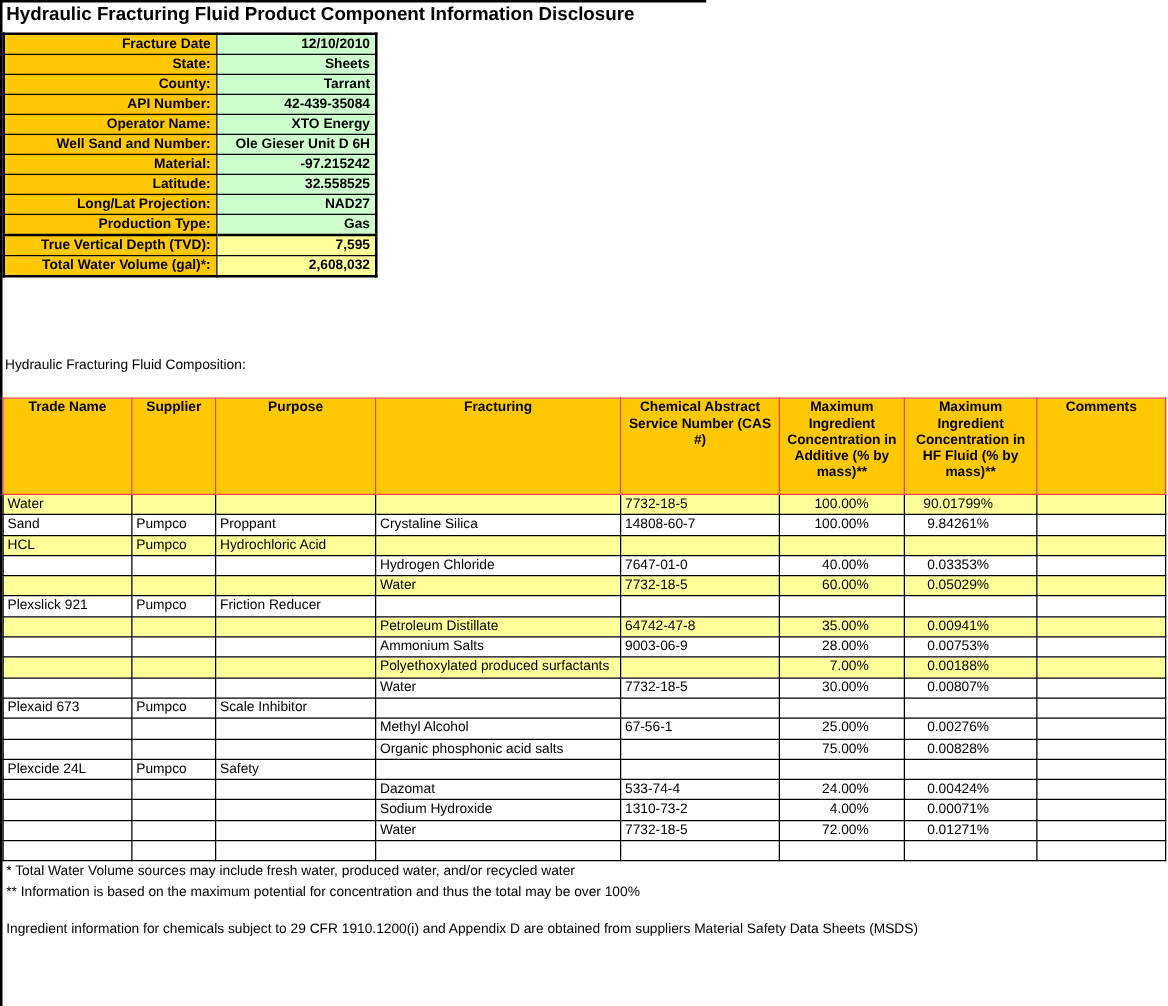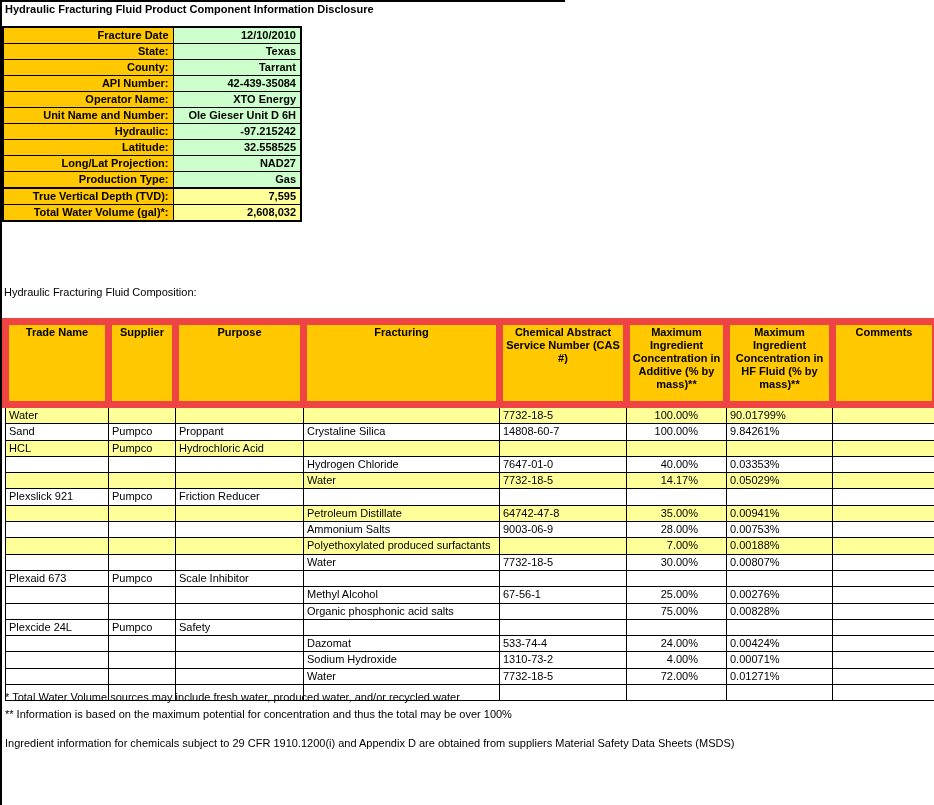--- a/index.html
+++ b/index.html
@@ -11,21 +11,21 @@
     position: relative;
     overflow: hidden;
   }
   .page { position: absolute; inset: 0; }
 
   .left-rule  { position: absolute; left: 0; top: 0; width: 2px; height: 805px; background: #000; }
   .top-rule   { position: absolute; left: 0; top: 0; width: 565px; height: 2px; background: #000; }
 
   .title {
     position: absolute; left: 5px; top: 3px;
-    font-size: 11px; font-weight: bold; white-space: nowrap;
+    font-size: 15px; font-weight: bold; white-space: nowrap;
   }
 
   table { border-collapse: collapse; table-layout: fixed; }
 
   
   .info-table {
     position: absolute; left: 2px; top: 26px; width: 298px;
     border: 2px solid #000;
   }
   .info-table td {
@@ -49,33 +49,33 @@
     font-size: 11px; font-weight: normal;
   }
 
   
   .comp-table {
     position: absolute; left: 2px; top: 318px; width: 930px;
     font-size: 11px;
   }
   .comp-table th {
     background: var(--gold);
-    border: 7px solid #ef4444;
+    border: 1px solid #ef4444;
     font-size: 11px; font-weight: bold;
     vertical-align: top; text-align: center;
     height: 74px; padding: 1px 2px; line-height: 13px;
   }
   .comp-table td {
     border: 1px solid #000;
     height: 15.3px; line-height: 15.3px;
     padding: 0 2px 0 3px;
     white-space: nowrap; overflow: hidden;
   }
   .comp-table td.num-add { text-align: right; padding-right: 28px; }
-  .comp-table td.num-hf  { text-align: left; padding-right: 23px; }
+  .comp-table td.num-hf  { text-align: center; padding-right: 23px; }
   .comp-table tr.hl td   { background: var(--yellow); }
 
   
   .footnotes { position: absolute; left: 5px; top: 691px; font-size: 11px; }
   .fn { line-height: 13px; margin-bottom: 4px; white-space: nowrap; }
   .fn-gap { margin-top: 16px; }
 </style>
 </head>
 <body>
 
@@ -90,40 +90,40 @@
       <col class="c-label">
         <col class="c-value">
     </colgroup>
     <tbody>
         <tr>
           <td class="info-label">Fracture Date</td>
           <td class="info-value bg-green">12/10/2010</td>
         </tr>
         <tr>
           <td class="info-label">State:</td>
-          <td class="info-value bg-green">Texas</td>
+          <td class="info-value bg-green">Sheets</td>
         </tr>
         <tr>
           <td class="info-label">County:</td>
           <td class="info-value bg-green">Tarrant</td>
         </tr>
         <tr>
           <td class="info-label">API Number:</td>
           <td class="info-value bg-green">42-439-35084</td>
         </tr>
         <tr>
           <td class="info-label">Operator Name:</td>
           <td class="info-value bg-green">XTO Energy</td>
         </tr>
         <tr>
-          <td class="info-label">Unit Name and Number:</td>
+          <td class="info-label">Well Sand and Number:</td>
           <td class="info-value bg-green">Ole Gieser Unit D 6H</td>
         </tr>
         <tr>
-          <td class="info-label">Hydraulic:</td>
+          <td class="info-label">Material:</td>
           <td class="info-value bg-green">-97.215242</td>
         </tr>
         <tr>
           <td class="info-label">Latitude:</td>
           <td class="info-value bg-green">32.558525</td>
         </tr>
         <tr>
           <td class="info-label">Long/Lat Projection:</td>
           <td class="info-value bg-green">NAD27</td>
         </tr>
@@ -207,21 +207,21 @@
           <td class="num-add">40.00%</td>
           <td class="num-hf">0.03353%</td>
           <td></td>
         </tr>
         <tr class="hl">
           <td></td>
           <td></td>
           <td></td>
           <td>Water</td>
           <td>7732-18-5</td>
-          <td class="num-add">14.17%</td>
+          <td class="num-add">60.00%</td>
           <td class="num-hf">0.05029%</td>
           <td></td>
         </tr>
         <tr>
           <td>Plexslick 921</td>
           <td>Pumpco</td>
           <td>Friction Reducer</td>
           <td></td>
           <td></td>
           <td class="num-add"></td>

